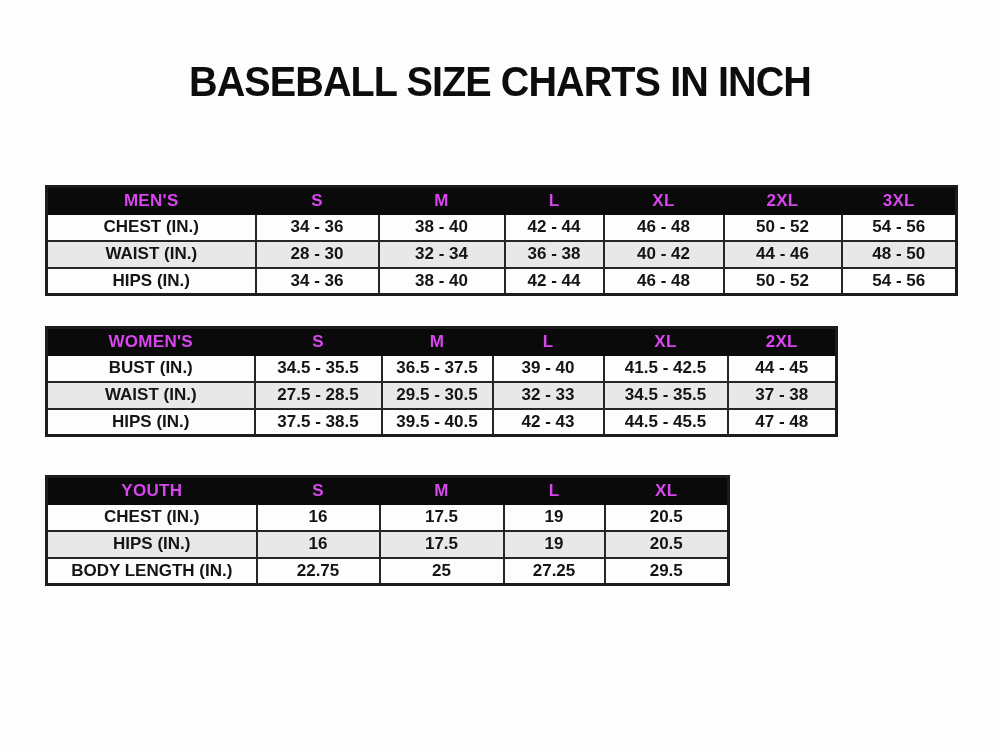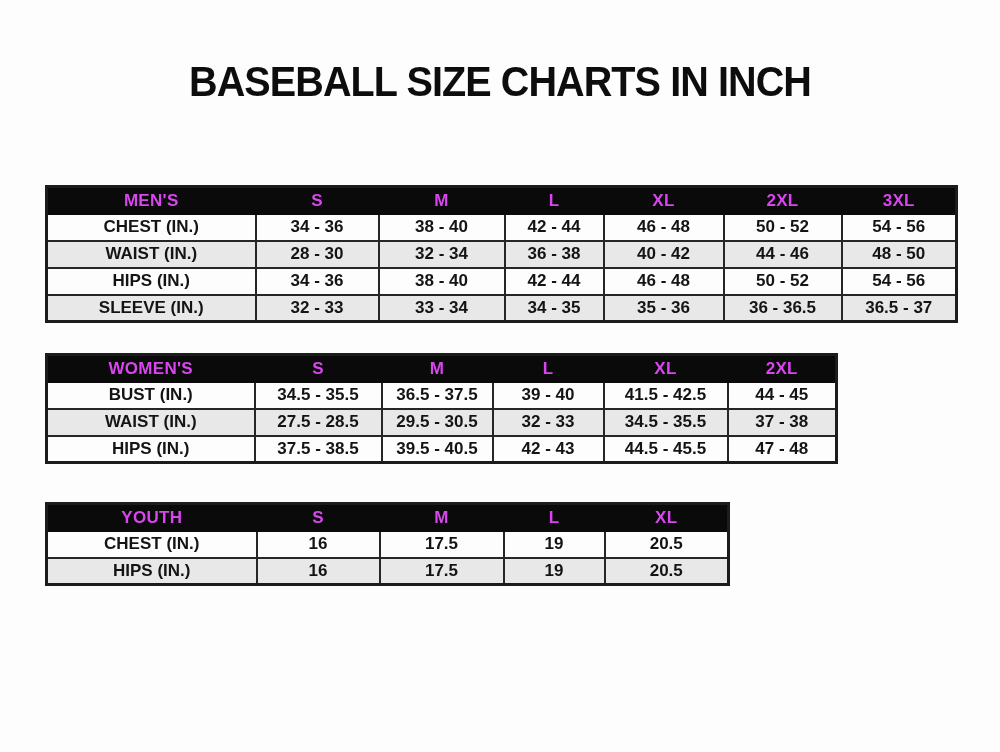--- a/index.html
+++ b/index.html
@@ -109,29 +109,20 @@
       </tr>
       <tr>
         <td class="lbl">HIPS (IN.)</td>
         <td>34 - 36</td>
         <td>38 - 40</td>
         <td>42 - 44</td>
         <td>46 - 48</td>
         <td>50 - 52</td>
         <td>54 - 56</td>
       </tr>
-      <tr>
-        <td class="lbl">SLEEVE (IN.)</td>
-        <td>32 - 33</td>
-        <td>33 - 34</td>
-        <td>34 - 35</td>
-        <td>35 - 36</td>
-        <td>36 - 36.5</td>
-        <td>36.5 - 37</td>
-      </tr>
     </tbody>
   </table>
 
   <table class="size-table" id="womens-table">
     <colgroup>
       <col style="width:208px">
         <col style="width:127px">
         <col style="width:111px">
         <col style="width:111px">
         <col style="width:124px">
@@ -200,16 +191,23 @@
         <td>19</td>
         <td>20.5</td>
       </tr>
       <tr>
         <td class="lbl">HIPS (IN.)</td>
         <td>16</td>
         <td>17.5</td>
         <td>19</td>
         <td>20.5</td>
       </tr>
+      <tr>
+        <td class="lbl">BODY LENGTH (IN.)</td>
+        <td>22.75</td>
+        <td>25</td>
+        <td>27.25</td>
+        <td>29.5</td>
+      </tr>
     </tbody>
   </table>
 
 </div>
 
 </body></html>

